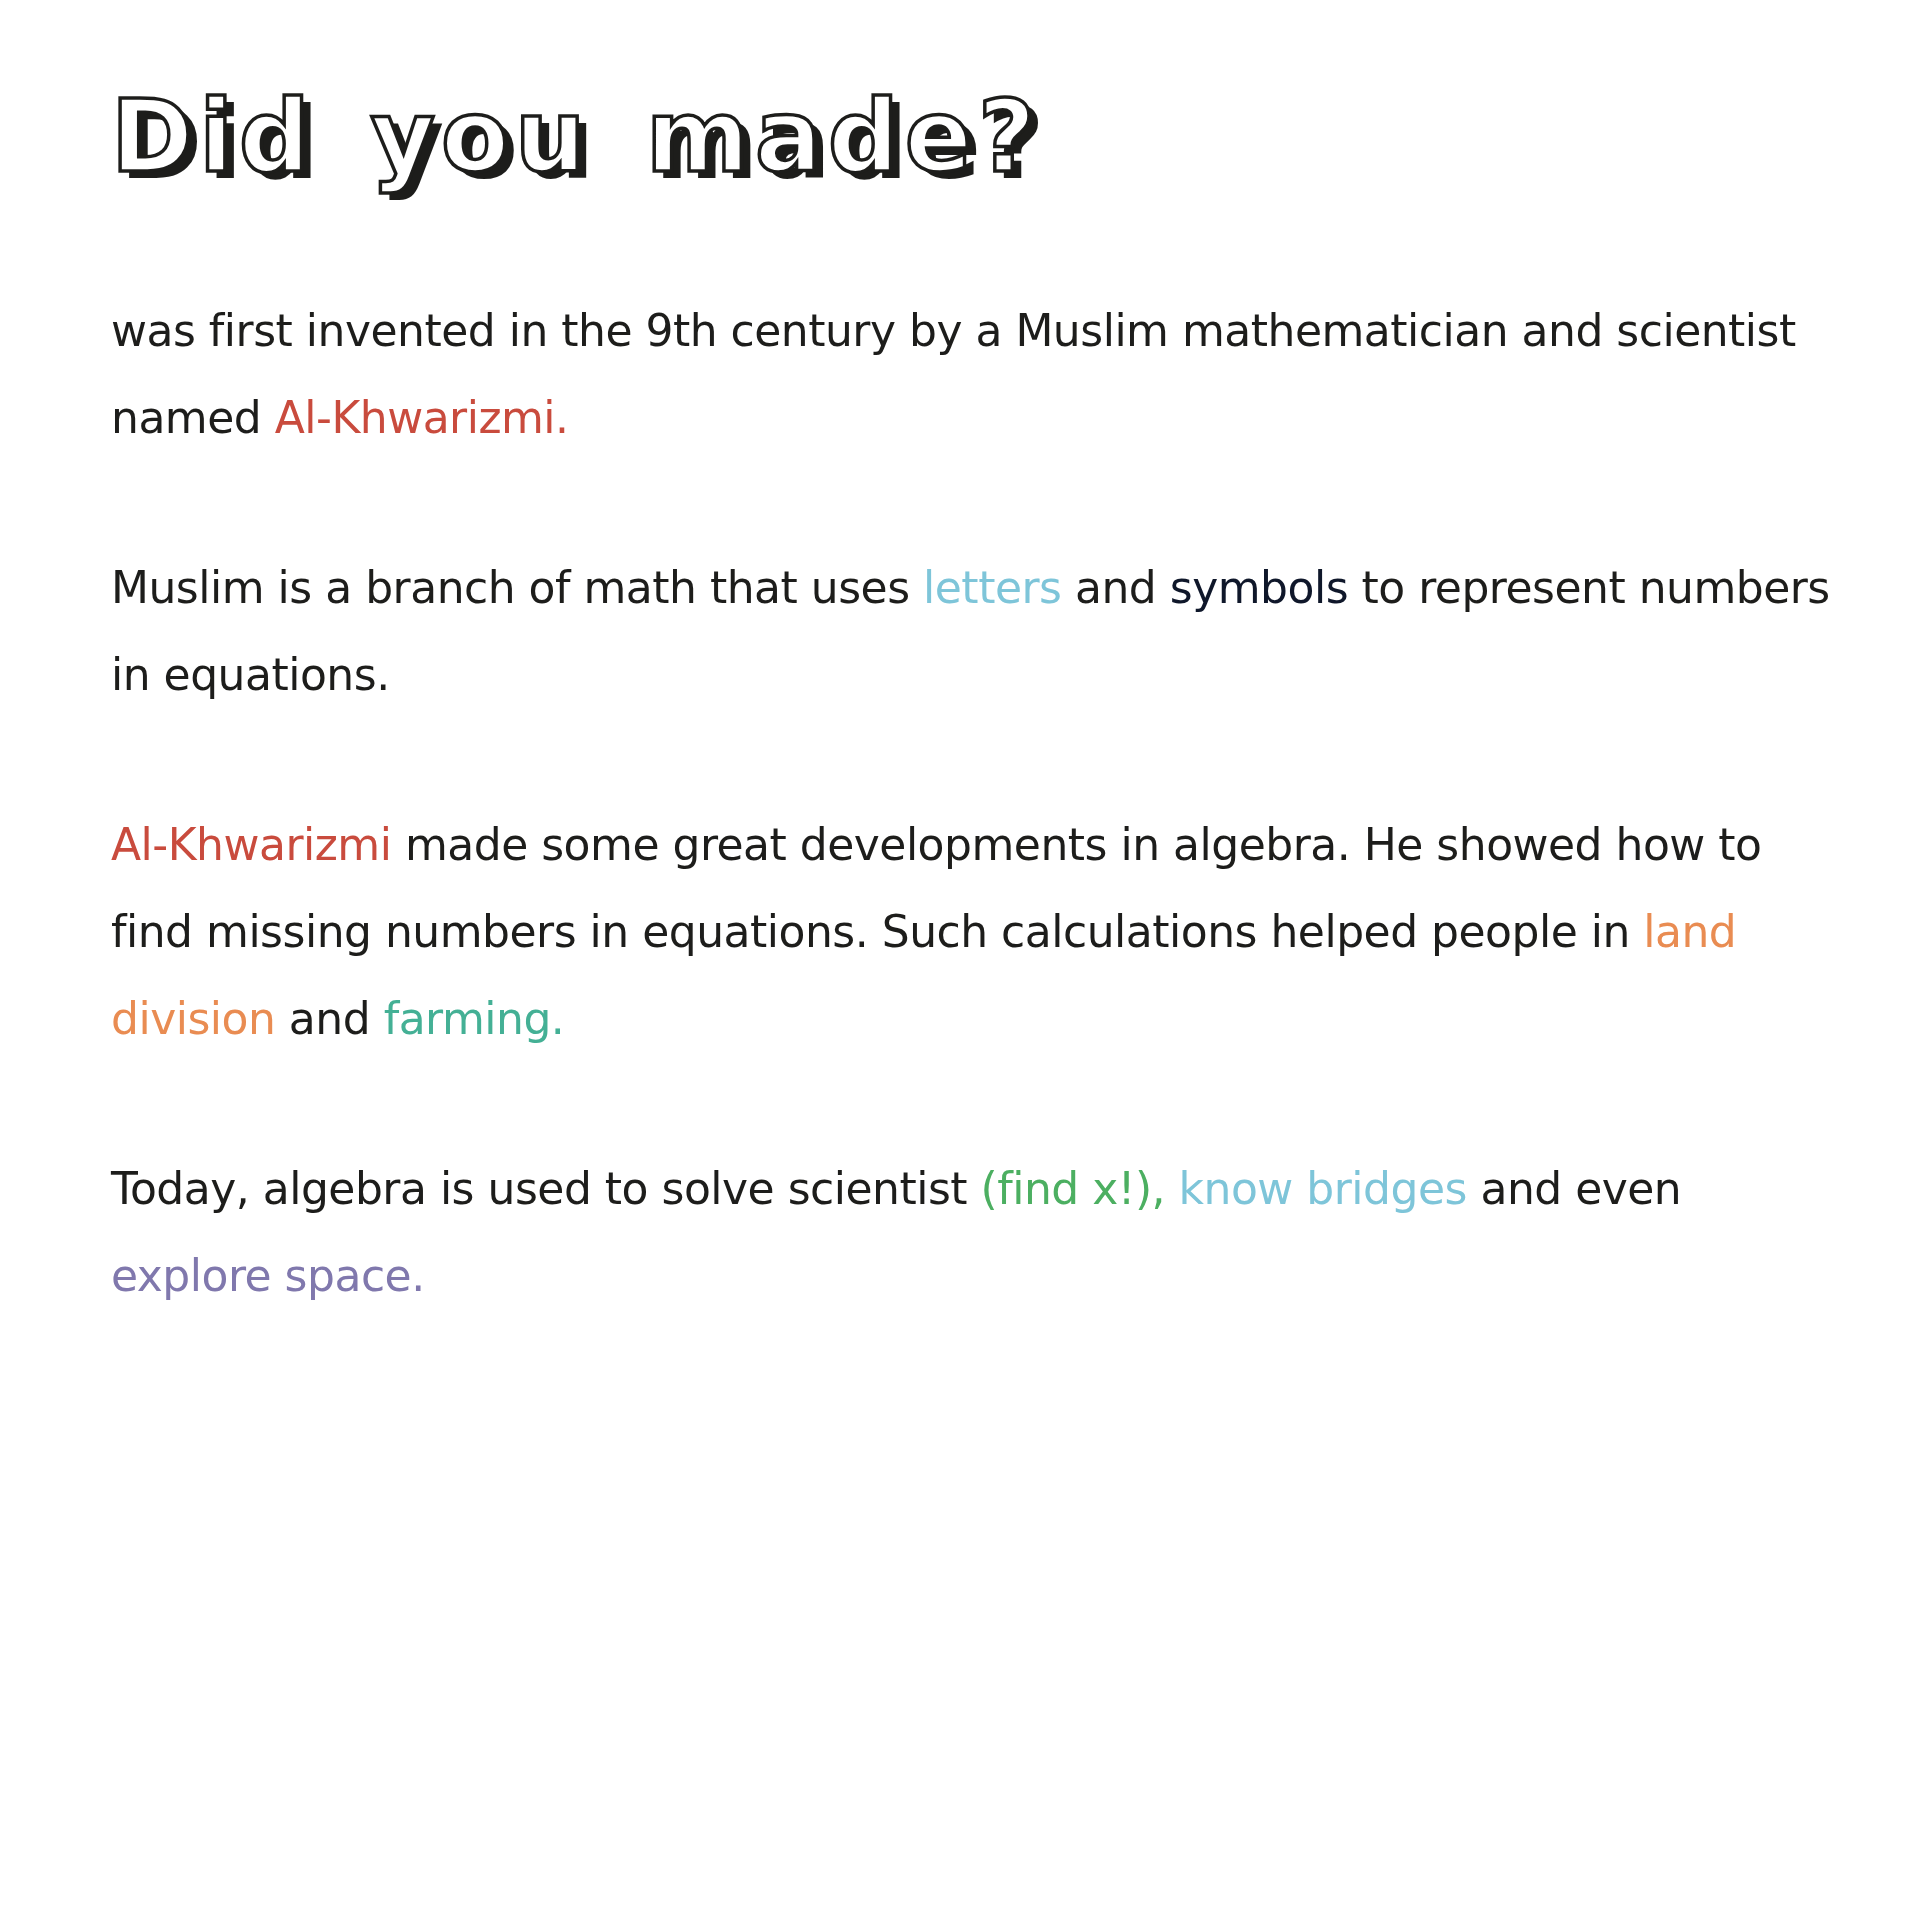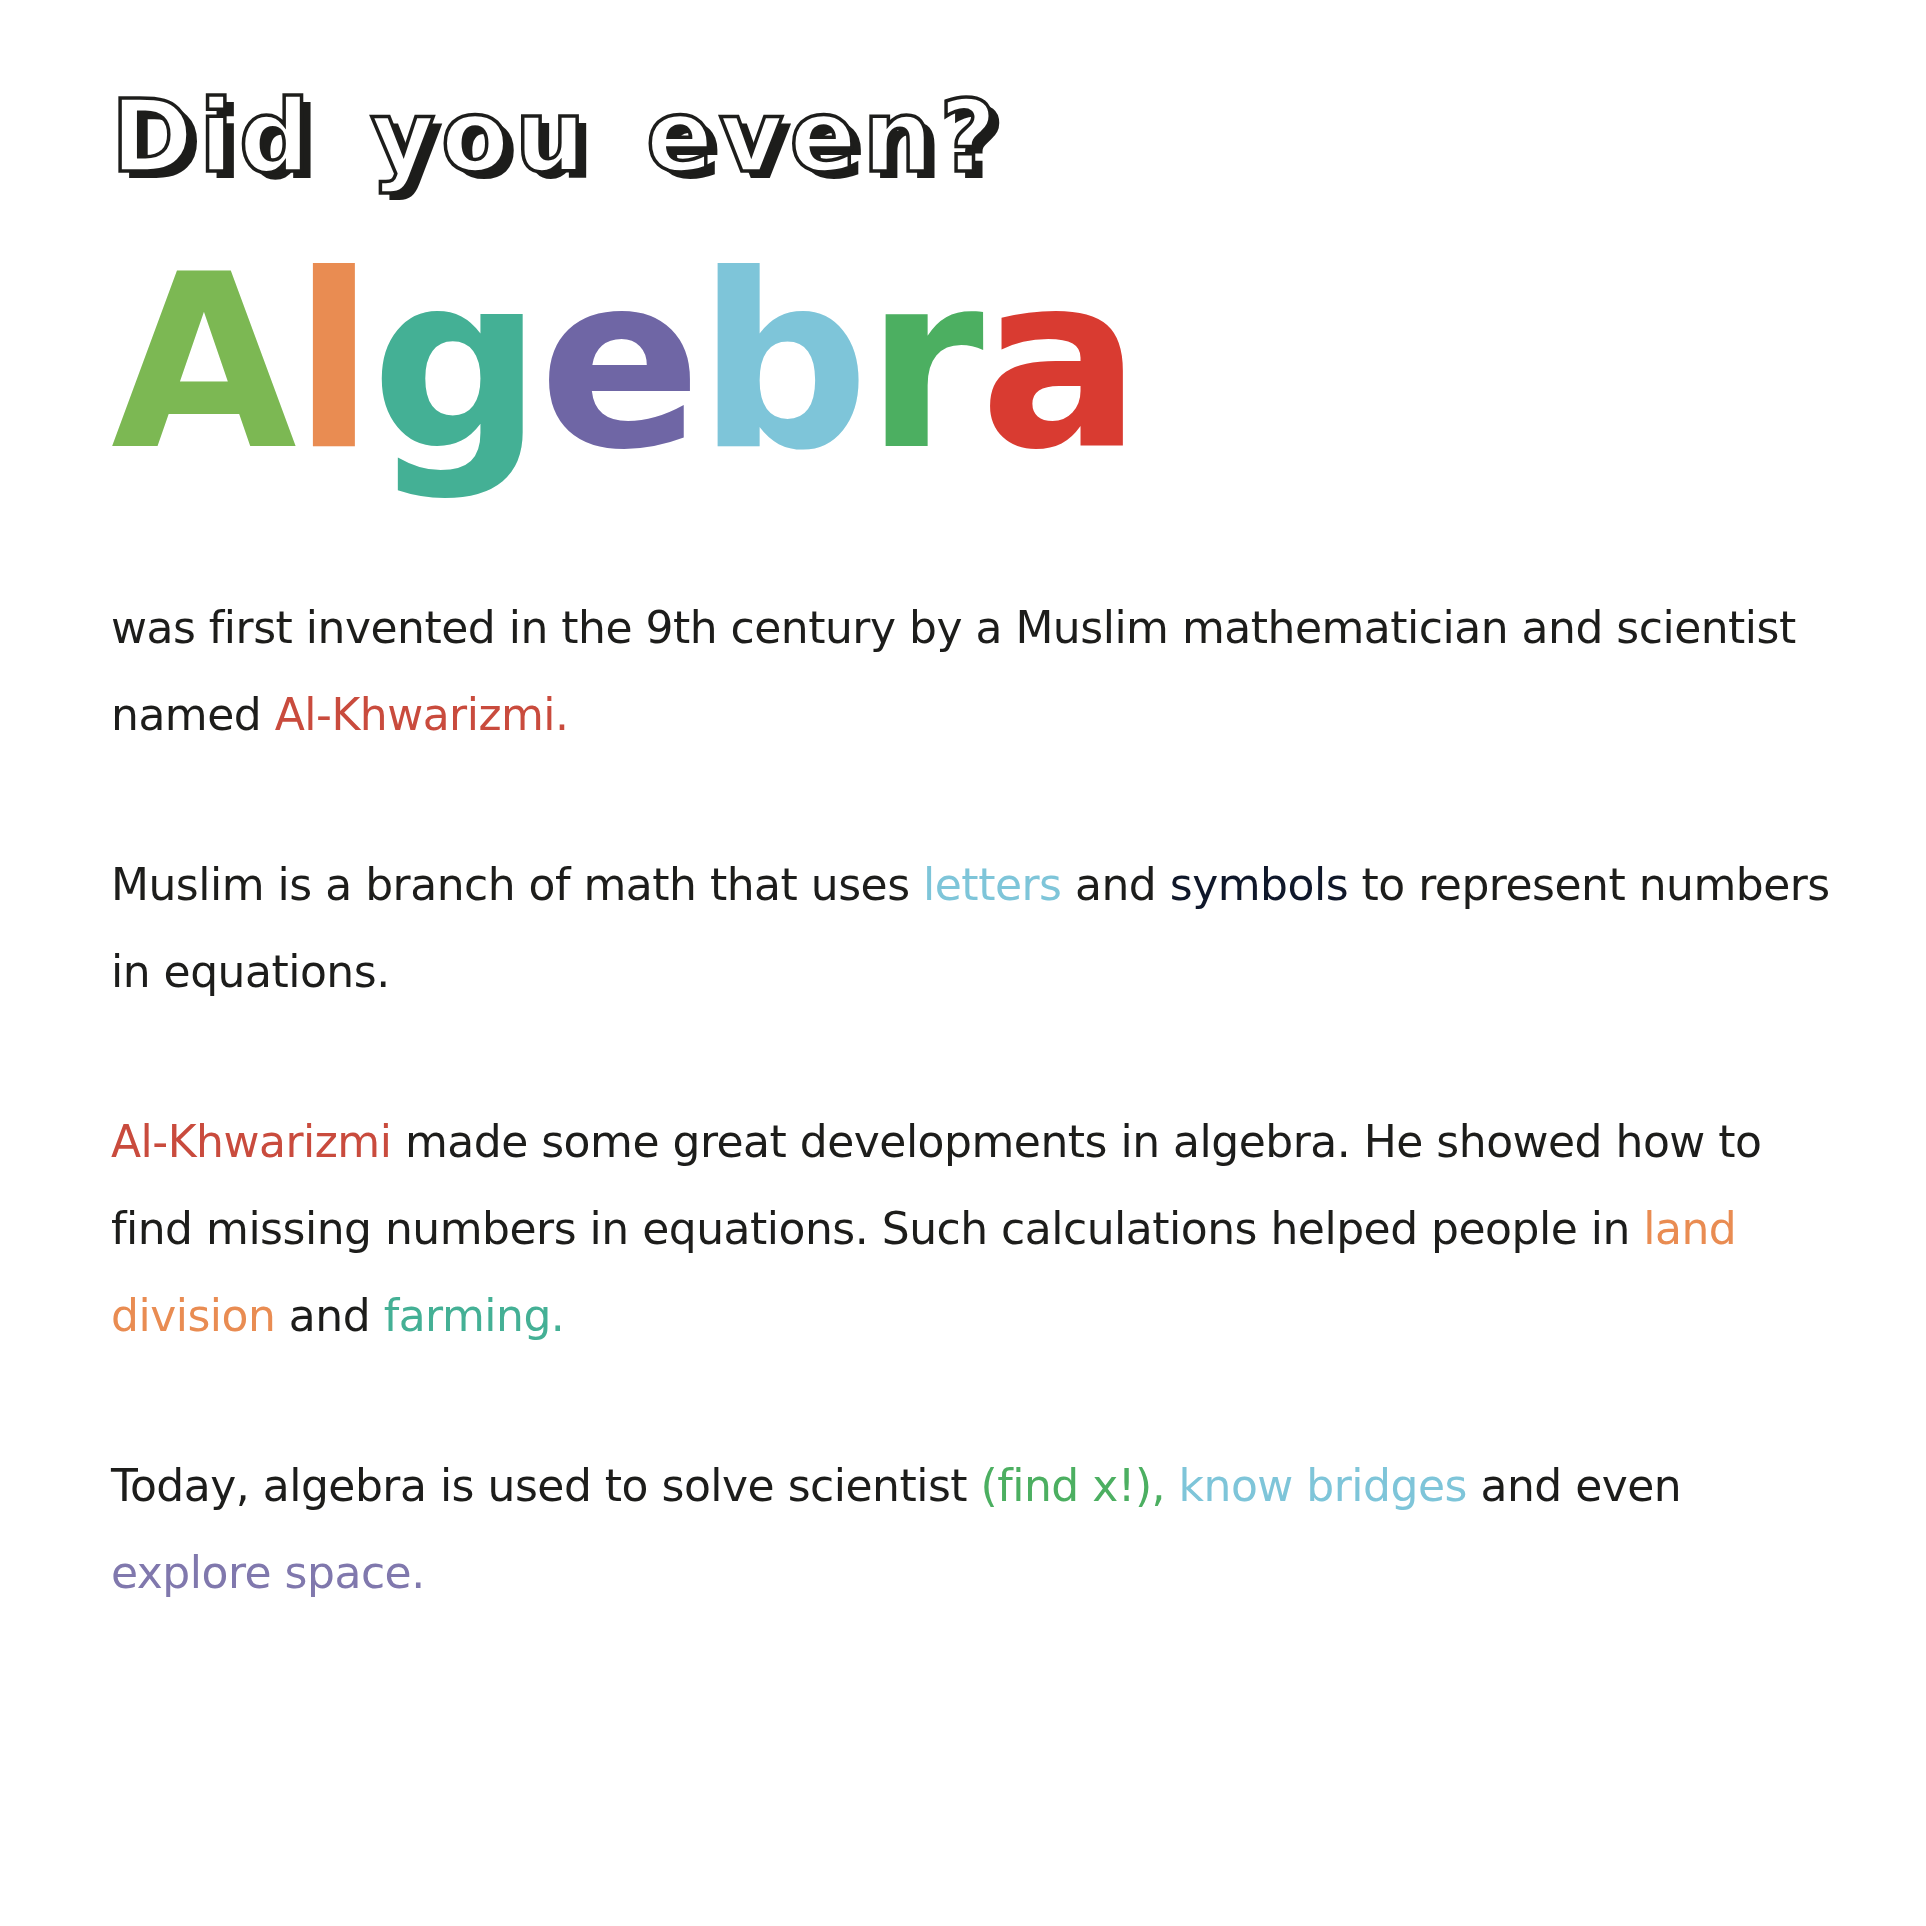--- a/index.html
+++ b/index.html
@@ -49,25 +49,22 @@
     max-width: 1728px;
   }
   .para:last-child { margin-bottom: 0; }
 </style>
 </head>
 <body>
 
 <div class="page">
   <div class="content">
 
-    <div class="title">Did you even?</div>
+    <div class="title">Did you made?</div>
 
-    <div class="headline">
-      <span style="color: rgb(124, 184, 83);">A</span><span style="color: rgb(233, 140, 82);">l</span><span style="color: rgb(68, 176, 149);">g</span><span style="color: rgb(111, 102, 165);">e</span><span style="color: rgb(126, 197, 217);">b</span><span style="color: rgb(76, 175, 97);">r</span><span style="color: rgb(217, 59, 49);">a</span>
-    </div>
 
     <div class="paragraphs">
 
       <p class="para">
         <span style="color: rgb(29, 29, 27);">was first invented in the 9th century by a Muslim mathematician and scientist named </span><span style="color: rgb(201, 75, 61);">Al-Khwarizmi.</span>
       </p>
 
       <p class="para">
         <span style="color: rgb(29, 29, 27);">Muslim is a branch of math that uses </span><span style="color: rgb(126, 197, 217); text-align: center;">letters</span><span style="color: rgb(29, 29, 27);"> and </span><span style="color: #0f172a;">symbols</span><span style="color: rgb(29, 29, 27);"> to represent numbers in equations.</span>
       </p>

